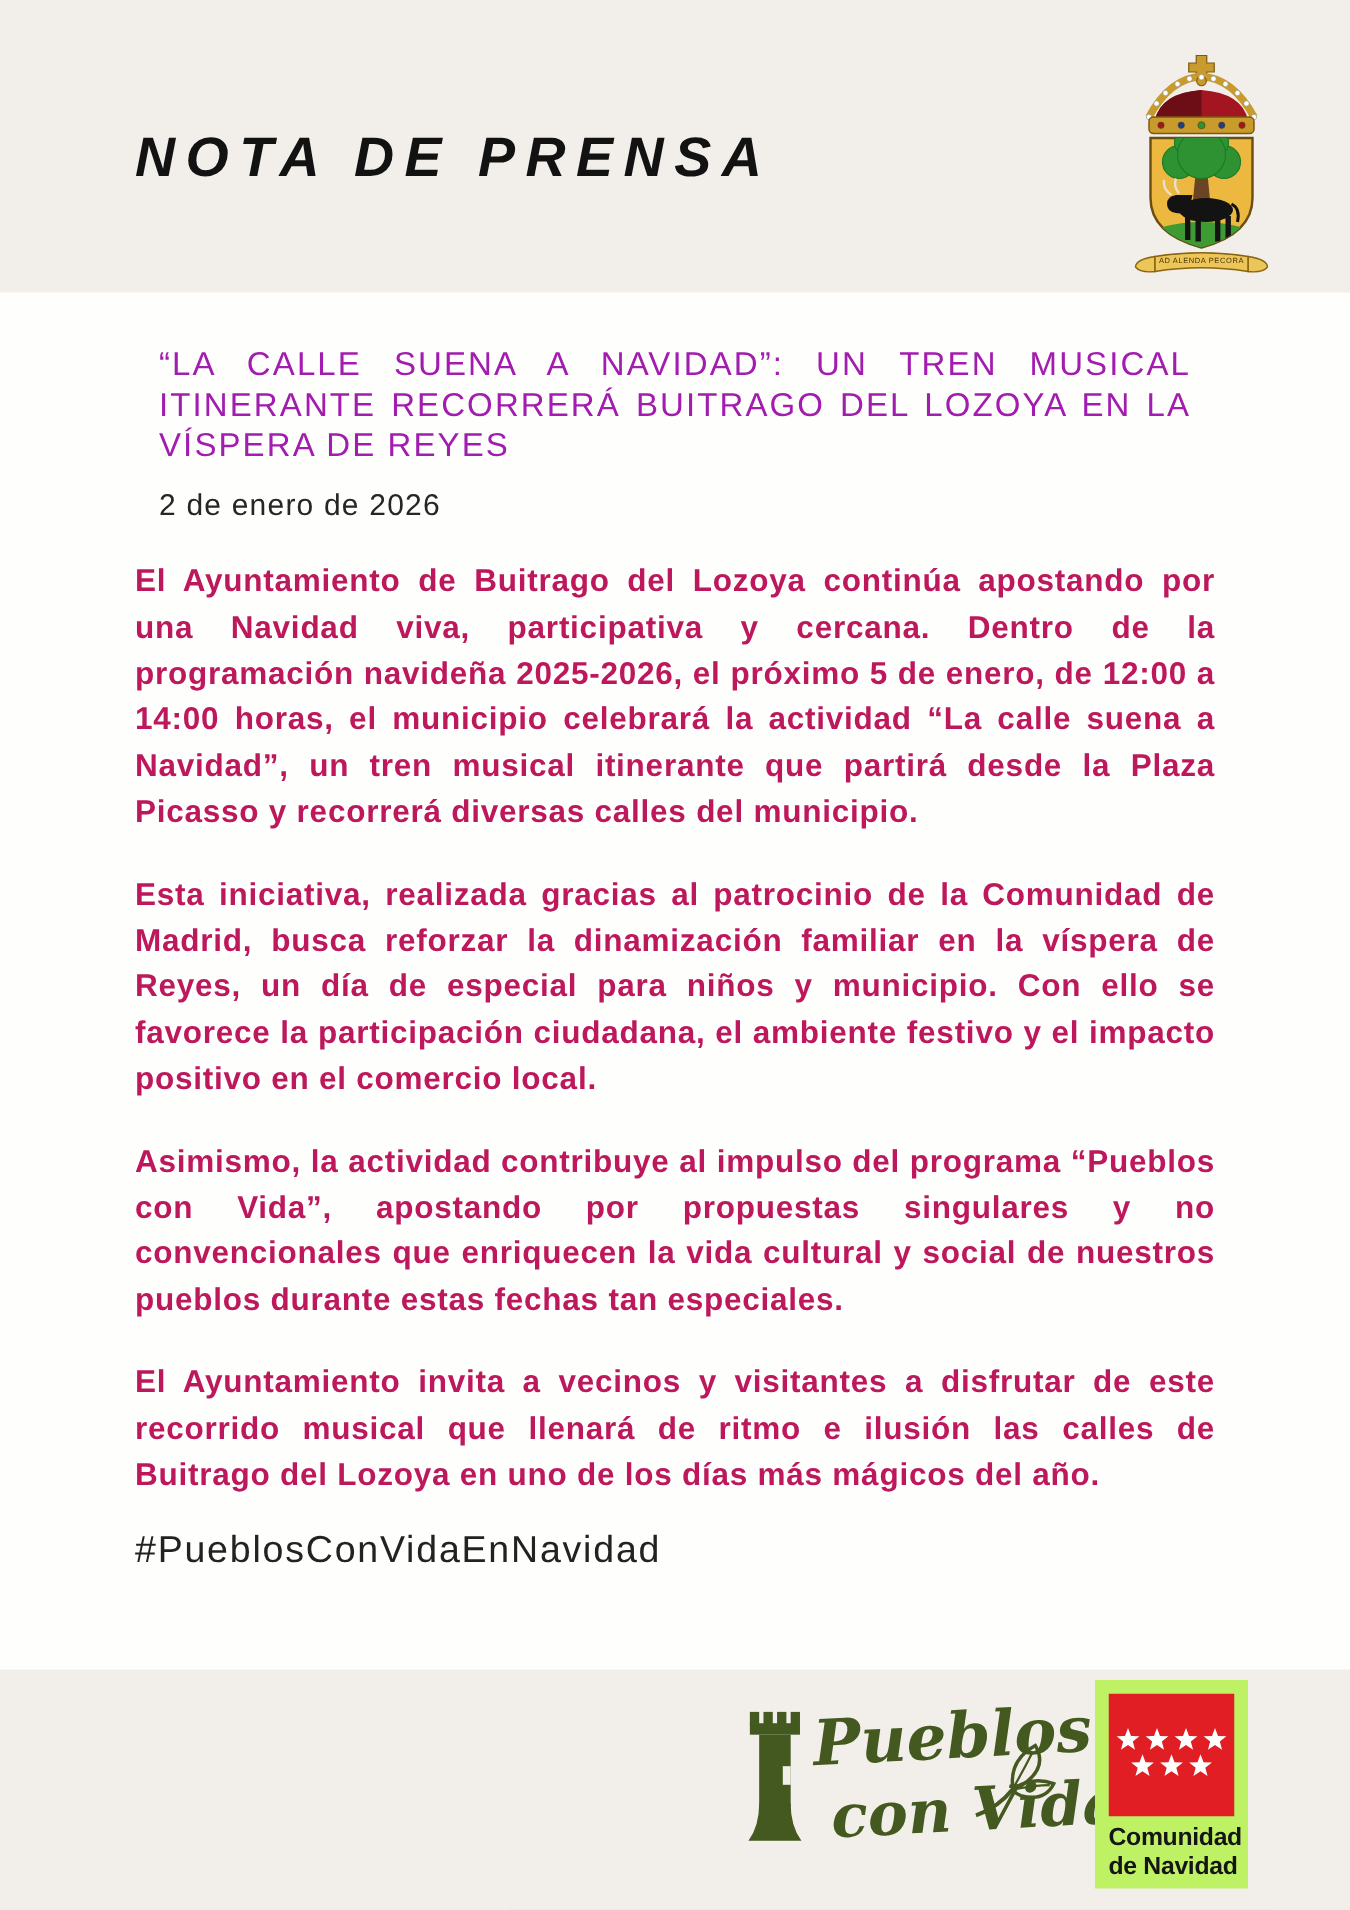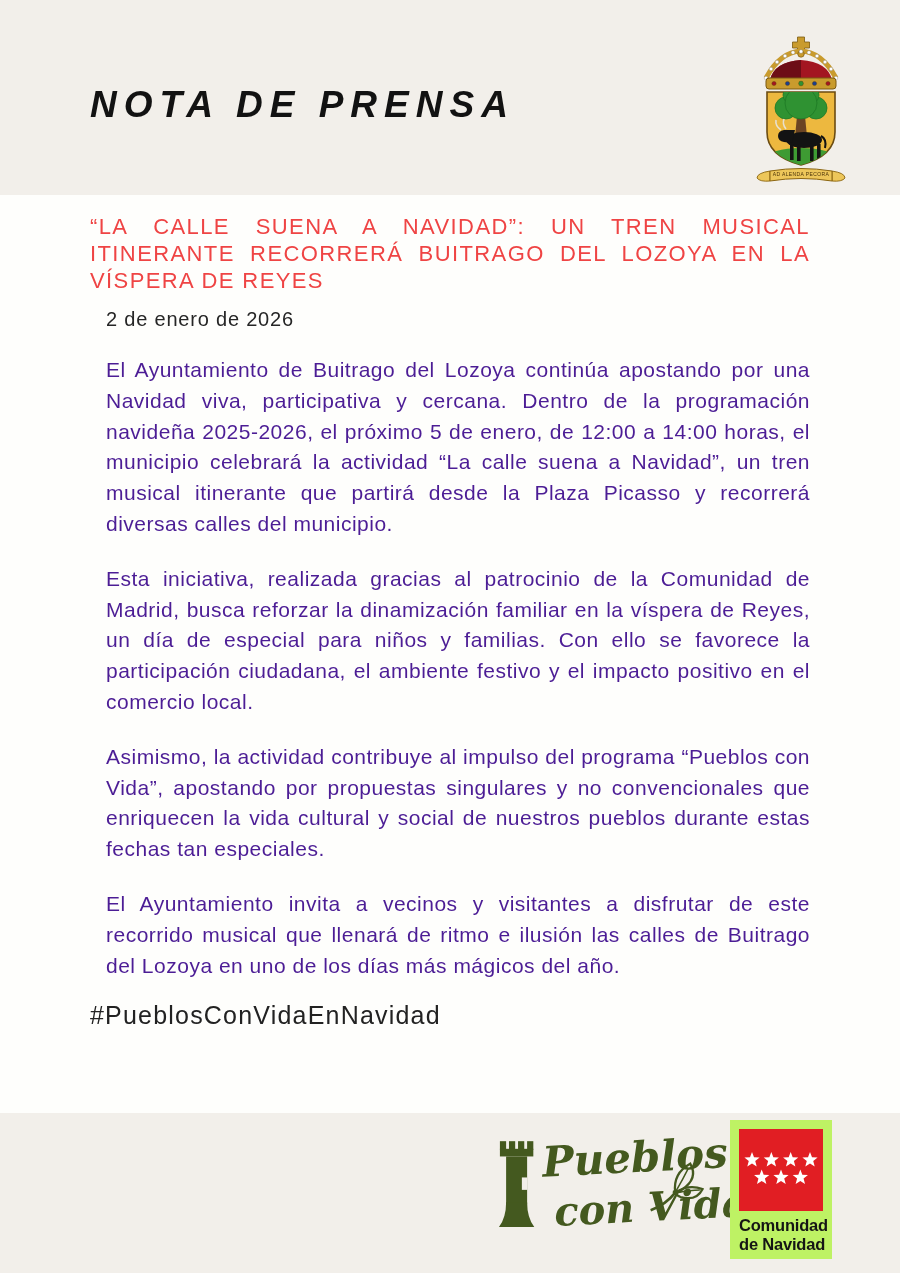--- a/index.html
+++ b/index.html
@@ -16,27 +16,27 @@
 
   .page-title {
     position:absolute; left:90px; top:84px; margin:0;
     font-size:37px; font-weight:700; letter-spacing:7px; color:#121212;
     white-space:nowrap;
     font-style:italic;
   }
   .crest { position:absolute; left:740px; top:34px; width:122px; height:152px; }
 
   .headline {
-    margin:0; font-size:22px; font-weight:400; line-height:27px;
-    letter-spacing:1.4px; text-align:justify; color:#ef4444;
+    margin:16px; font-size:22px; font-weight:400; line-height:27px;
+    letter-spacing:1.4px; text-align:justify; color:#a21caf;
   }
   .dateline { margin:14px 0 0 16px; font-size:20px; letter-spacing:0.8px; color:#262626; }
   .body-para {
-    margin:24px 0 0 16px; font-size:21px; line-height:30.8px;
-    letter-spacing:0.5px; text-align:justify; color:#4c1d95;
+    margin:24px 0 0 0; font-size:21px; line-height:30.8px;
+    letter-spacing:0.5px; text-align:justify; color:#be185d;font-weight:bold;
   }
   .hashtag { margin:20px 0 0 0; font-size:25px; letter-spacing:1.2px; color:#222; }
 
   
   .pueblos-logo { position:absolute; left:498px; top:20px; width:210px; height:132px; color:#44591F; }
   .pl-tower { position:absolute; left:0; top:8px; }
   .pl-line1, .pl-line2 {
     position:absolute; font-family:"DejaVu Serif", serif; font-style:italic;
     font-weight:700; color:#44591F; transform:rotate(-3deg); white-space:nowrap;
   }
@@ -130,21 +130,21 @@
         <path d="M30,137 Q61,132 92,137 L92,147 Q61,142 30,147 Z" fill="#EDC65A" stroke="#8a6410" stroke-width="1"></path>
         <text x="61" y="141.5" text-anchor="middle" font-size="5" letter-spacing="0.4" fill="#4a3208" font-family="Liberation Sans, sans-serif">AD ALENDA PECORA</text>
       </g>
     </svg>
   </header>
 
   <main class="band-main">
     <h2 class="headline">“LA CALLE SUENA A NAVIDAD”: UN TREN MUSICAL ITINERANTE RECORRERÁ BUITRAGO DEL LOZOYA EN LA VÍSPERA DE REYES</h2>
     <p class="dateline">2 de enero de 2026</p>
     <p class="body-para">El Ayuntamiento de Buitrago del Lozoya continúa apostando por una Navidad viva, participativa y cercana. Dentro de la programación navideña 2025-2026, el próximo 5 de enero, de 12:00 a 14:00 horas, el municipio celebrará la actividad “La calle suena a Navidad”, un tren musical itinerante que partirá desde la Plaza Picasso y recorrerá diversas calles del municipio.</p>
-    <p class="body-para">Esta iniciativa, realizada gracias al patrocinio de la Comunidad de Madrid, busca reforzar la dinamización familiar en la víspera de Reyes, un día de especial para niños y familias. Con ello se favorece la participación ciudadana, el ambiente festivo y el impacto positivo en el comercio local.</p>
+    <p class="body-para">Esta iniciativa, realizada gracias al patrocinio de la Comunidad de Madrid, busca reforzar la dinamización familiar en la víspera de Reyes, un día de especial para niños y municipio. Con ello se favorece la participación ciudadana, el ambiente festivo y el impacto positivo en el comercio local.</p>
     <p class="body-para">Asimismo, la actividad contribuye al impulso del programa “Pueblos con Vida”, apostando por propuestas singulares y no convencionales que enriquecen la vida cultural y social de nuestros pueblos durante estas fechas tan especiales.</p>
     <p class="body-para">El Ayuntamiento invita a vecinos y visitantes a disfrutar de este recorrido musical que llenará de ritmo e ilusión las calles de Buitrago del Lozoya en uno de los días más mágicos del año.</p>
     <p class="hashtag">#PueblosConVidaEnNavidad</p>
   </main>
 
   <footer class="band-footer">
 
     <div class="pueblos-logo">
       <svg class="pl-tower" viewBox="0 0 44 96" width="42" height="92" aria-hidden="true">
         <g fill="#44591F">

